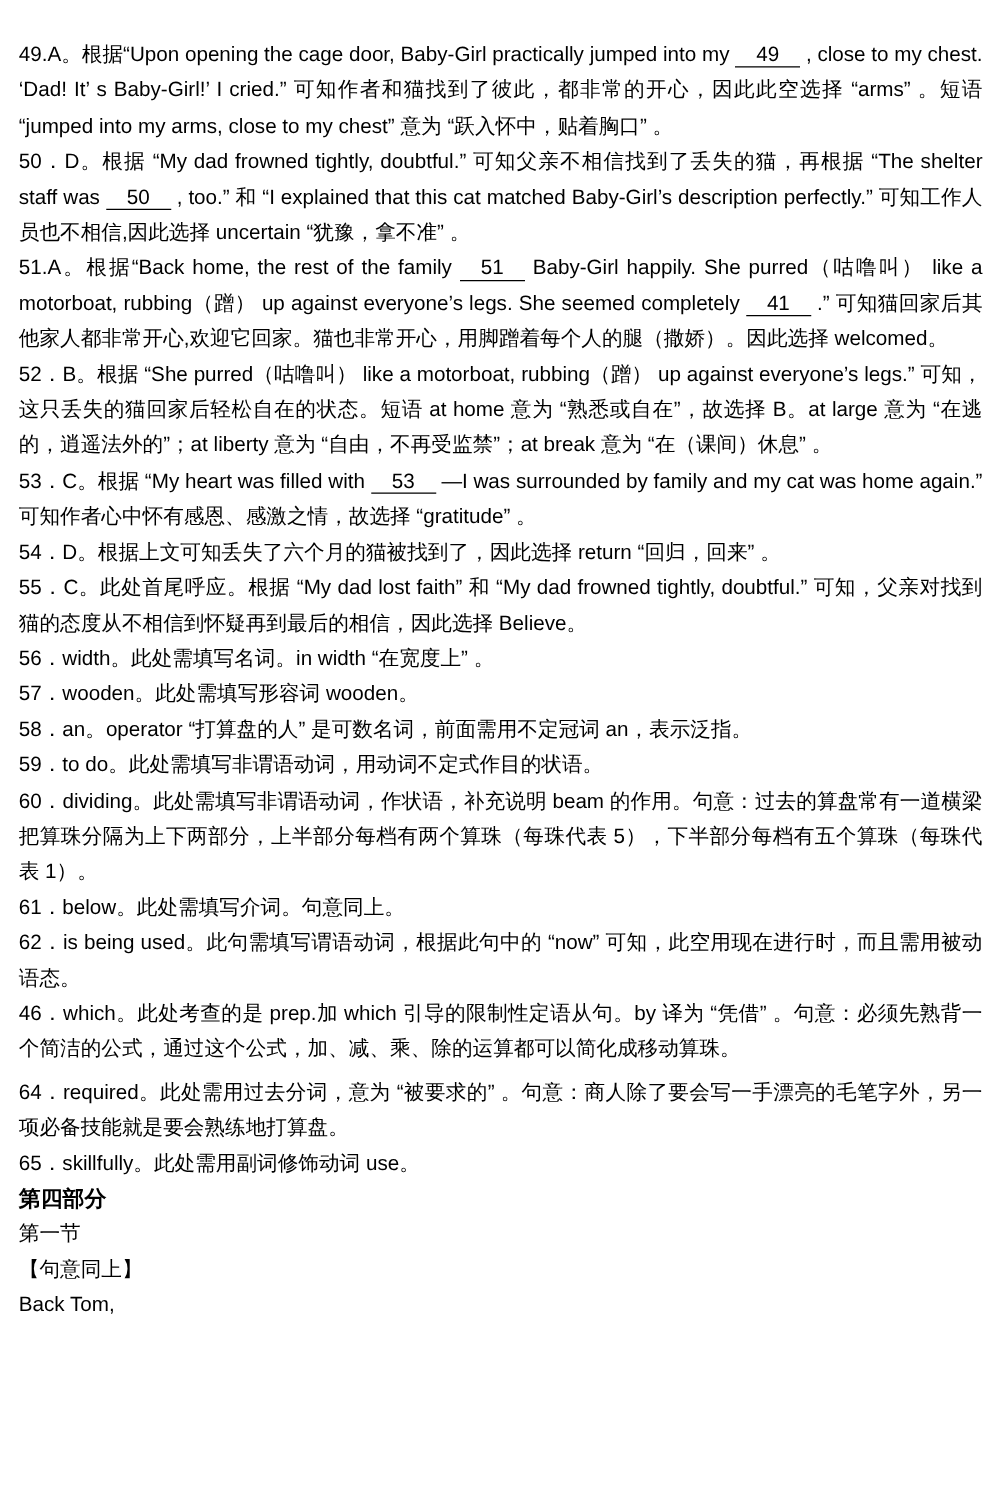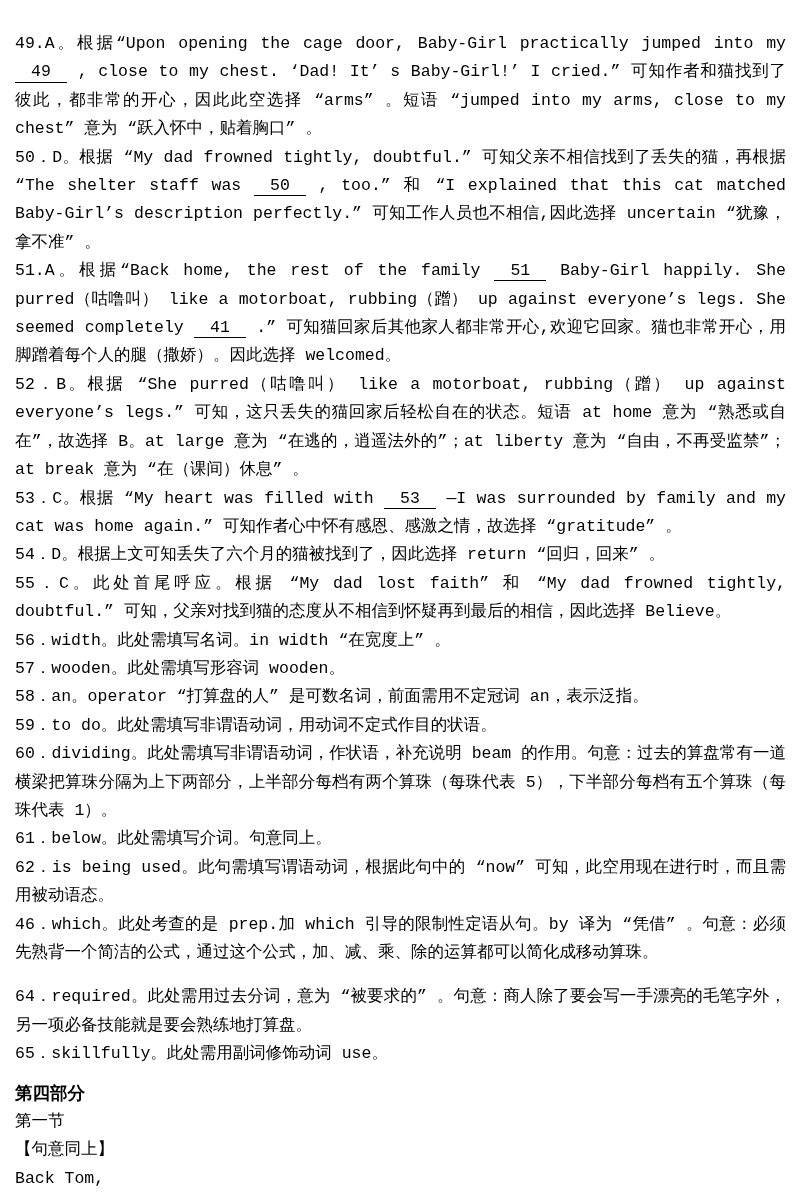--- a/index.html
+++ b/index.html
@@ -7,42 +7,41 @@
     padding: 0;
     background: #ffffff;
   }
   .page {
     position: relative;
     width: 800px;
     height: 1196px;
     background: #ffffff;
     box-sizing: border-box;
     padding: 30px 14px 0 15px;
-    font-family: Liberation Mono, monospace;
+    font-family: Liberation Sans, sans-serif;
     color: #000000;
     overflow: hidden;
   }
   .para {
     margin: 0;
     font-size: 16.5px;
     line-height: 28.4px;
     text-align: justify;
     word-break: normal;
   }
   .para.heading {
     font-weight: bold;
     font-size: 17.5px;
     text-align: left;
-    margin-top: 11px;
   }
   .para.normal {
     text-align: left;
   }
   .para.gap-top {
-    margin-top: 16px;
+    margin-top: 6px;
   }
   .blank {
     display: inline-block;
     min-width: 52px;
     text-align: center;
     border-bottom: 1.5px solid #000000;
     line-height: 1.1;
   }
 </style>
 </head>

